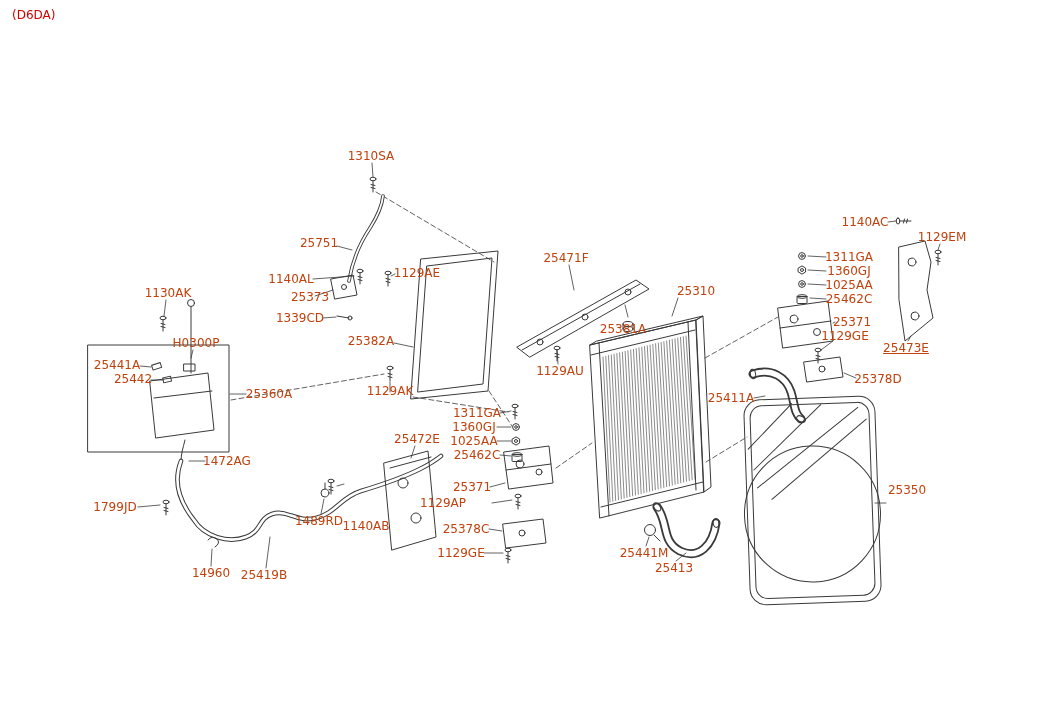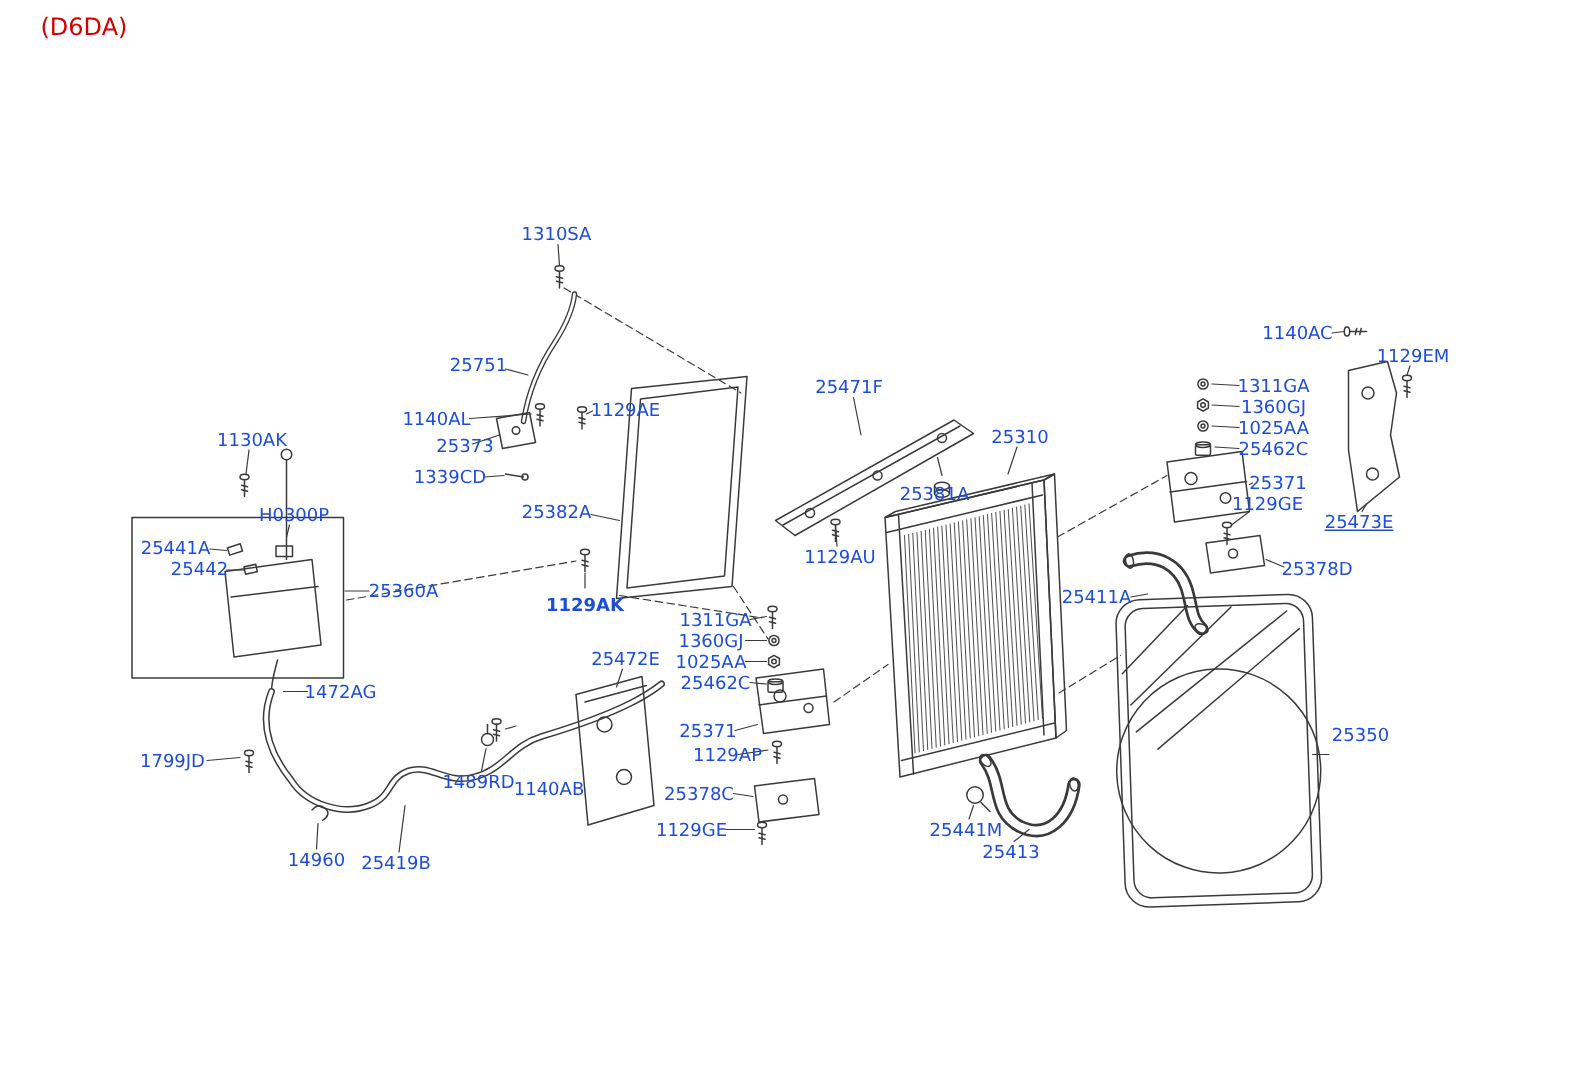--- a/index.html
+++ b/index.html
@@ -14,22 +14,21 @@
   #label-layer{position:absolute;left:0;top:0;width:100%;height:100%;pointer-events:none;}
   .part-label{
     position:absolute;
     transform:translate(-50%,-50%);
     font-size:12px;
     line-height:1;
     white-space:nowrap;
   }
   #diagram-code{
     position:absolute;left:12px;top:8px;
-    font-size:16px;
-    margin-left:15px;
+    font-size:12px;
   }
 </style>
 </head>
 <body>
 
 <div id="canvas">
 
   <svg id="drawing" width="1063" height="727" viewBox="0 0 1063 727" xmlns="http://www.w3.org/2000/svg">
     <defs>
       <g id="g-screw">
@@ -271,37 +270,37 @@
           <line x1="490" y1="487" x2="505" y2="483"></line>
           <line x1="492" y1="503" x2="512" y2="500"></line>
           <line x1="489" y1="529" x2="502" y2="531"></line>
           <line x1="484" y1="553" x2="503" y2="553"></line>
           <line x1="646" y1="546" x2="649" y2="537"></line>
           <line x1="676" y1="561" x2="686" y2="553"></line>
         </g>
     </g>
   </svg>
 
-  <div id="label-layer" style="color: #1d4ed8;">
+  <div id="label-layer" style="color: #c2410c;">
       <div class="part-label" style="left: 371px; top: 156px;">1310SA</div>
       <div class="part-label" style="left: 319px; top: 243px;">25751</div>
       <div class="part-label" style="left: 291px; top: 279px;">1140AL</div>
       <div class="part-label" style="left: 417px; top: 273px;">1129AE</div>
       <div class="part-label" style="left: 297px; top: 297px; margin-left: 13px;">25373</div>
       <div class="part-label" style="left: 300px; top: 318px;">1339CD</div>
       <div class="part-label" style="left: 168px; top: 293px;">1130AK</div>
       <div class="part-label" style="left: 196px; top: 343px;">H0300P</div>
       <div class="part-label" style="left: 117px; top: 365px;">25441A</div>
       <div class="part-label" style="left: 133px; top: 379px;">25442</div>
       <div class="part-label" style="left: 269px; top: 394px;">25360A</div>
       <div class="part-label" style="left: 371px; top: 341px;">25382A</div>
-      <div class="part-label" style="left: 390px; top: 403px; font-weight: bold;">1129AK</div>
+      <div class="part-label" style="left: 390px; top: 391px;">1129AK</div>
       <div class="part-label" style="left: 566px; top: 258px;">25471F</div>
       <div class="part-label" style="left: 623px; top: 298px; margin-top: 31px;">25381A</div>
-      <div class="part-label" style="left: 680px; top: 291px;">25310</div>
+      <div class="part-label" style="left: 696px; top: 291px;">25310</div>
       <div class="part-label" style="left: 560px; top: 371px;">1129AU</div>
       <div class="part-label" style="left: 865px; top: 222px;">1140AC</div>
       <div class="part-label" style="left: 942px; top: 237px;">1129EM</div>
       <div class="part-label" style="left: 849px; top: 257px;">1311GA</div>
       <div class="part-label" style="left: 849px; top: 271px;">1360GJ</div>
       <div class="part-label" style="left: 849px; top: 285px;">1025AA</div>
       <div class="part-label" style="left: 849px; top: 299px;">25462C</div>
       <div class="part-label" style="left: 852px; top: 322px;">25371</div>
       <div class="part-label" style="left: 845px; top: 336px;">1129GE</div>
       <div class="part-label" style="left: 906px; top: 348px; text-decoration: underline;">25473E</div>
@@ -313,21 +312,21 @@
       <div class="part-label" style="left: 319px; top: 521px;">1489RD</div>
       <div class="part-label" style="left: 211px; top: 573px;">14960</div>
       <div class="part-label" style="left: 264px; top: 575px;">25419B</div>
       <div class="part-label" style="left: 366px; top: 483px; margin-top: 43px;">1140AB</div>
       <div class="part-label" style="left: 417px; top: 439px;">25472E</div>
       <div class="part-label" style="left: 477px; top: 413px;">1311GA</div>
       <div class="part-label" style="left: 474px; top: 427px;">1360GJ</div>
       <div class="part-label" style="left: 474px; top: 441px;">1025AA</div>
       <div class="part-label" style="left: 477px; top: 455px;">25462C</div>
       <div class="part-label" style="left: 472px; top: 487px;">25371</div>
-      <div class="part-label" style="left: 485px; top: 503px;">1129AP</div>
+      <div class="part-label" style="left: 443px; top: 503px;">1129AP</div>
       <div class="part-label" style="left: 466px; top: 529px;">25378C</div>
       <div class="part-label" style="left: 461px; top: 553px;">1129GE</div>
       <div class="part-label" style="left: 644px; top: 553px;">25441M</div>
       <div class="part-label" style="left: 674px; top: 568px;">25413</div>
     </div>
 
   <div id="diagram-code" style="color: rgb(212, 0, 0);">(D6DA)</div>
 </div>
 
 </body></html>

